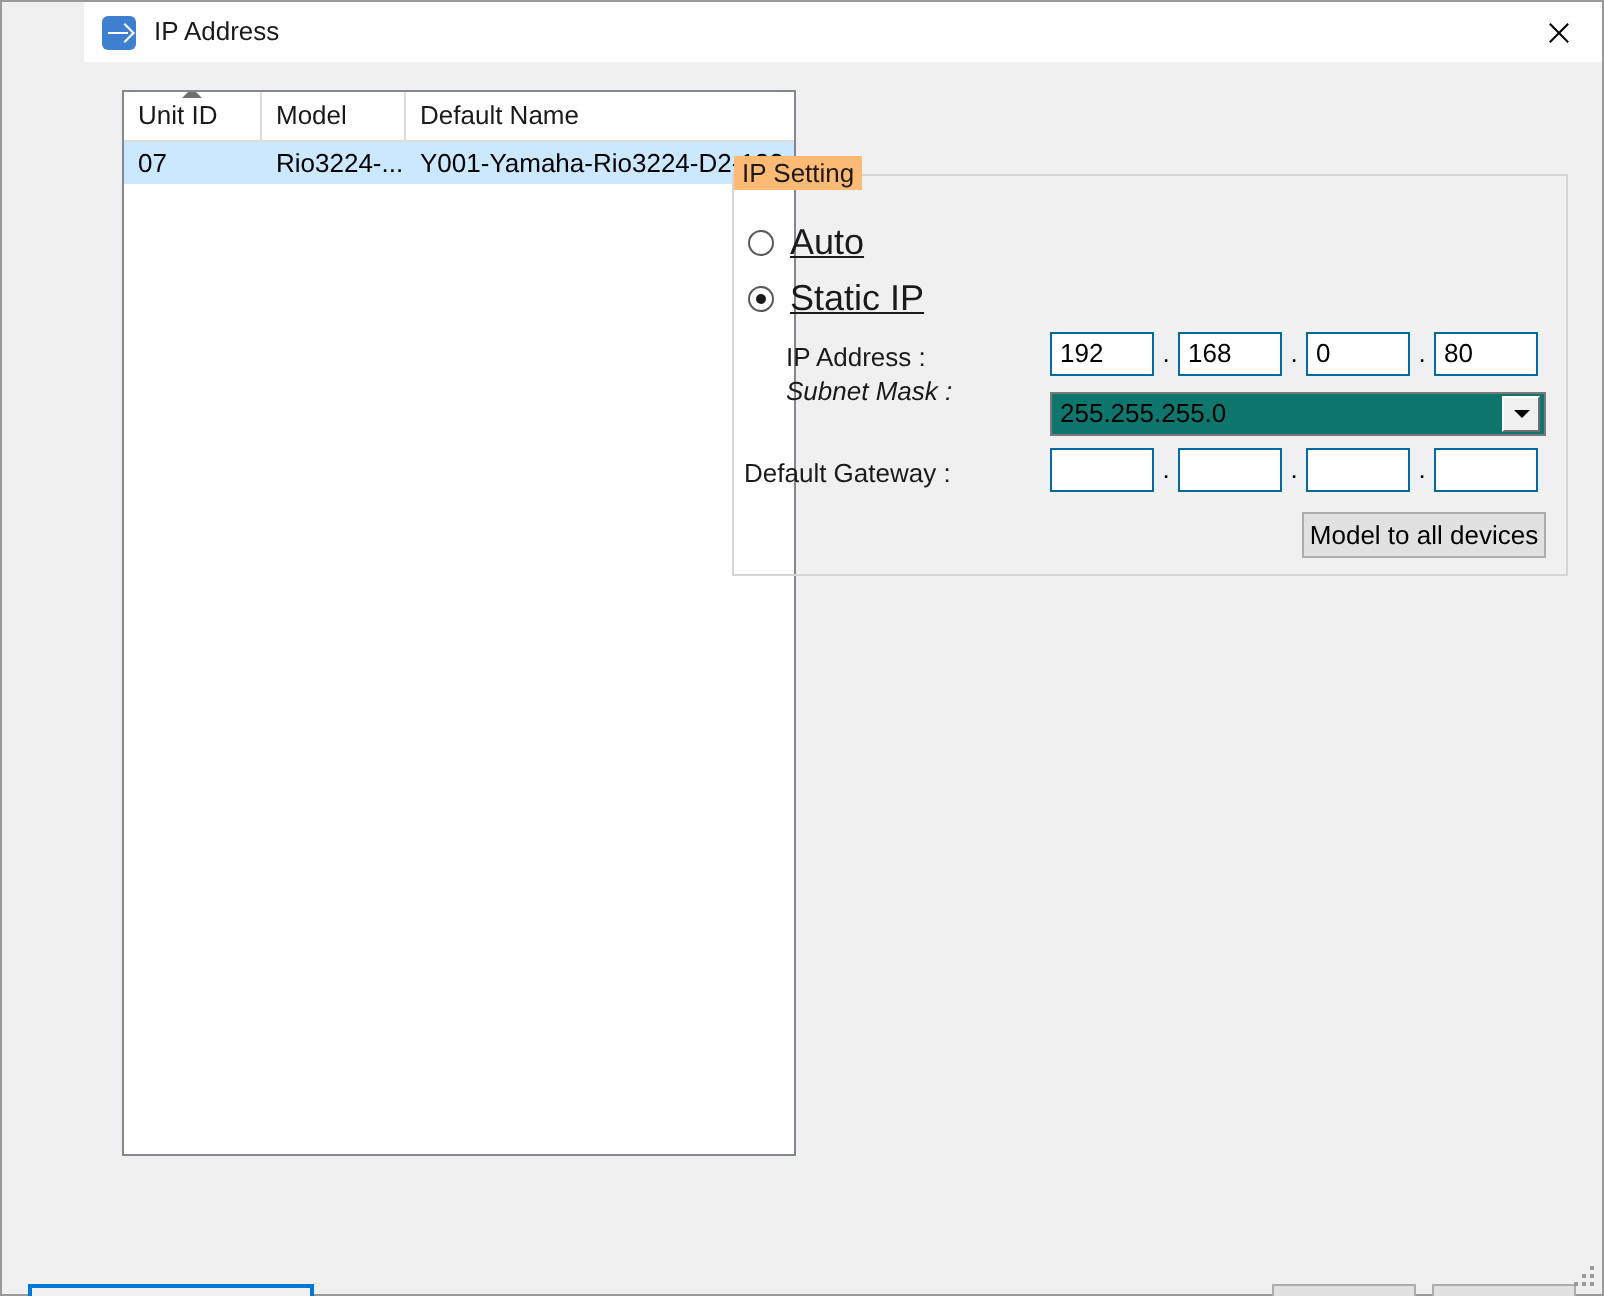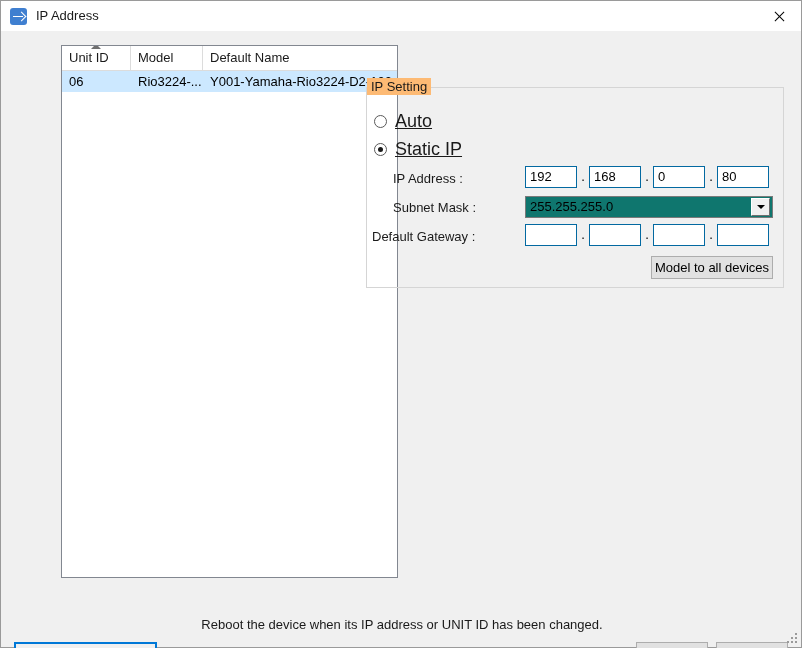--- a/index.html
+++ b/index.html
@@ -29,20 +29,21 @@
   }
 
   
   .titlebar {
     height: 30px;
     background: #ffffff;
     display: flex;
     align-items: center;
     flex: 0 0 auto;
     position: relative;
+    margin-left: 41px;
   }
   .title-icon {
     width: 17px; height: 17px;
     margin-left: 9px;
     border-radius: 3px;
     background: #3f7fd0;
     position: relative;
     flex: 0 0 auto;
   }
   .title-icon::before {
@@ -210,21 +211,21 @@
 
   
   .field-label {
     position: absolute;
     font-size: 13px;
     color: #1a1a1a;
     line-height: 16px;
     left: 392px;
   }
   .lbl-ip   { top: 140px; }
-  .lbl-mask { top: 169px; }
+  .lbl-mask { top: 157px; font-style: italic; }
   .lbl-gw   { top: 198px; left: 371px; }
 
   .octet-group {
     position: absolute;
     left: 524px;
     display: flex;
     align-items: center;
   }
   .og-ip { top: 135px; }
   .og-gw { top: 193px; }
@@ -369,21 +370,21 @@
           <span>Unit ID</span>
         </div>
         <div class="dh-cell dh-c1">
           <span>Model</span>
         </div>
         <div class="dh-cell dh-c2">
           <span>Default Name</span>
         </div>
       </div>
       <div class="devlist-row">
-        <div class="dr-cell dr-c0">06</div>
+        <div class="dr-cell dr-c0">07</div>
         <div class="dr-cell dr-c1">Rio3224-...</div>
         <div class="dr-cell dr-c2">Y001-Yamaha-Rio3224-D2-133...</div>
       </div>
     </div>
 
     <div class="groupbox"></div>
     <div class="groupbox-label">IP Setting</div>
 
     <div class="radio-row radio-auto">
       <span class="radio-mark"></span>
@@ -419,21 +420,20 @@
       <div class="octet-dot">.</div>
       <div class="octet"></div>
       <div class="octet-dot">.</div>
       <div class="octet"></div>
       <div class="octet-dot">.</div>
       <div class="octet"></div>
     </div>
 
     <div class="btn btn-apply">Model to all devices</div>
 
-    <div class="note">Reboot the device when its IP address or UNIT ID has been changed.</div>
 
     <div class="btn btn-autoassign">Auto-Assign IP Address</div>
     <div class="btn btn-ok">OK</div>
     <div class="btn btn-cancel">Cancel</div>
 
     <div class="grip">
       <i style="left:8px;top:0px;"></i>
       <i style="left:4px;top:4px;"></i>
       <i style="left:8px;top:4px;"></i>
       <i style="left:0px;top:8px;"></i>

